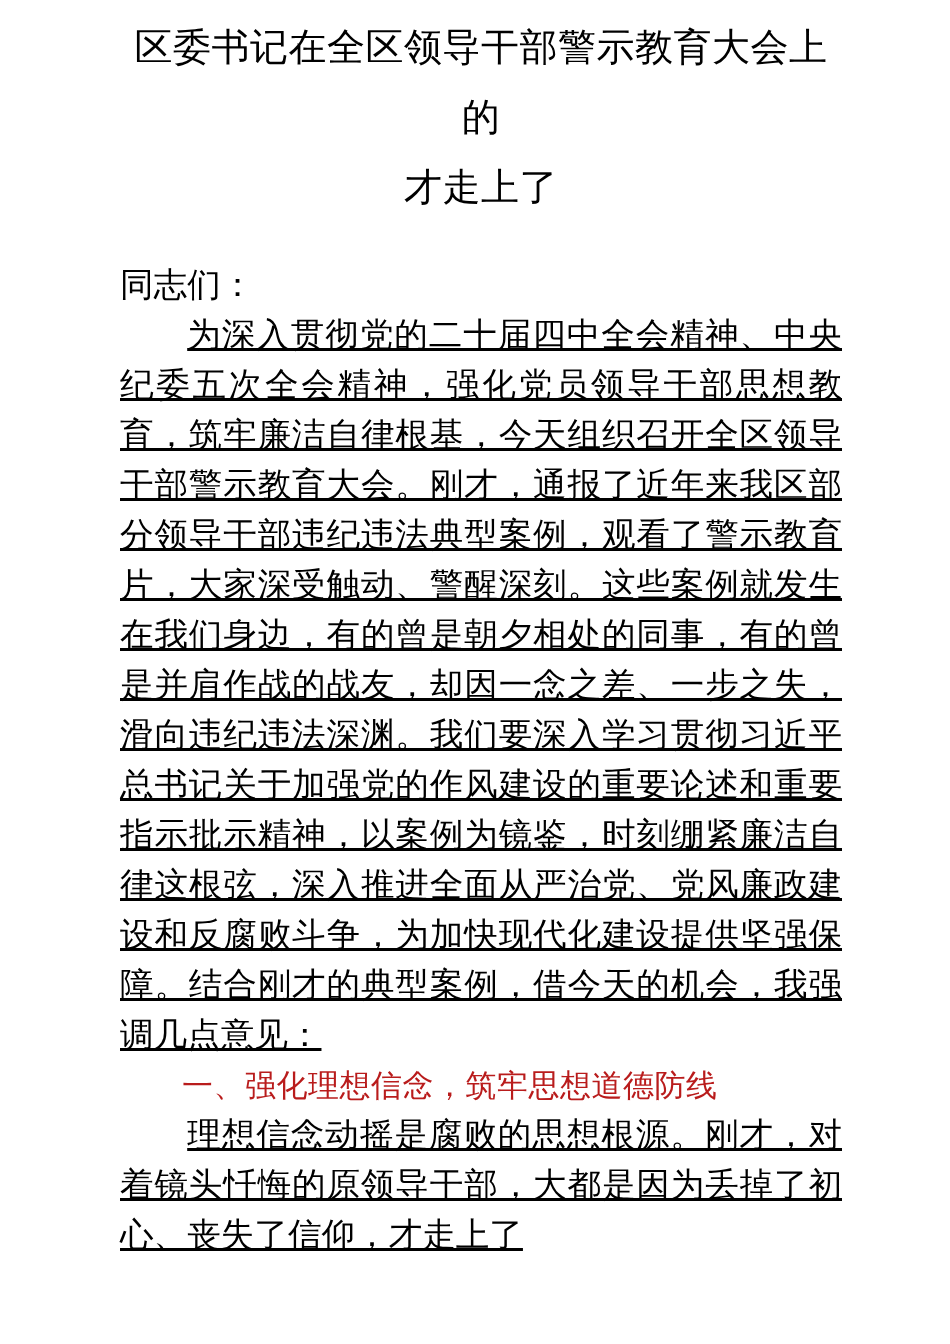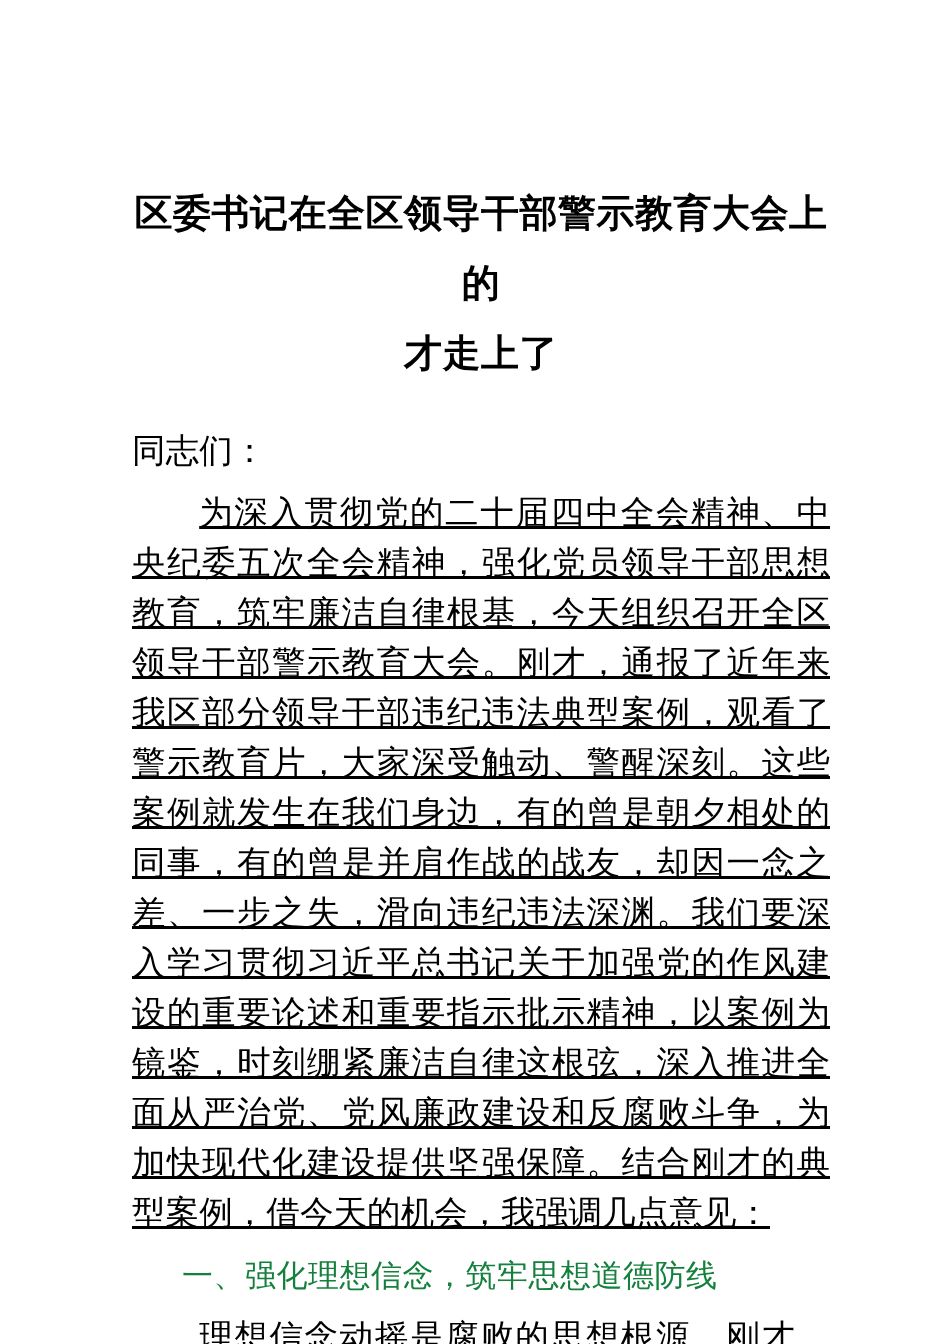--- a/index.html
+++ b/index.html
@@ -29,36 +29,35 @@
     top: 0;
     width: 722px;
   }
 
   
   .doc-title {
     text-align: center;
     font-size: 38px;
     line-height: 70px;
     letter-spacing: 0.5px;
-    font-weight: 700;
+    font-weight: 400;
     color: #000;
-    margin: 0;
-    padding-top: 178px;
+    margin: 12px;
     white-space: normal;
   }
   .doc-title .title-line {
     display: block;
   }
 
   
   .para {
     font-size: 33.6px;
     line-height: 50px;
     color: #000;
-    margin: 12px;
+    margin: 0;
     text-align: justify;
     text-justify: inter-character;
     text-align-last: left;
     word-break: break-all;
     letter-spacing: 0px;
   }
 
   .para.first-line-none {
     text-indent: 0;
   }
@@ -73,21 +72,21 @@
     margin-top: 38px;
   }
 
   
   .section-heading {
     font-size: 31px;
     line-height: 50px;
     text-indent: 62px;
     text-align: left;
     margin: 0;
-    color: #15803d;
+    color: #b91c1c;
     letter-spacing: 0.5px;
   }
 </style>
 </head>
 <body>
 
 <div id="page">
 
   <div id="doc-body">
 

